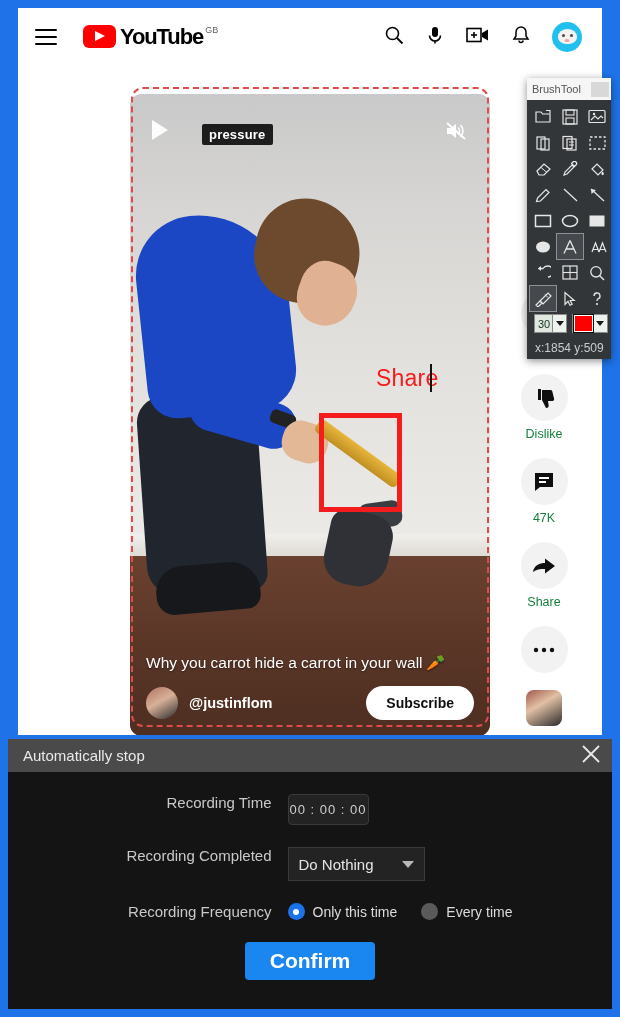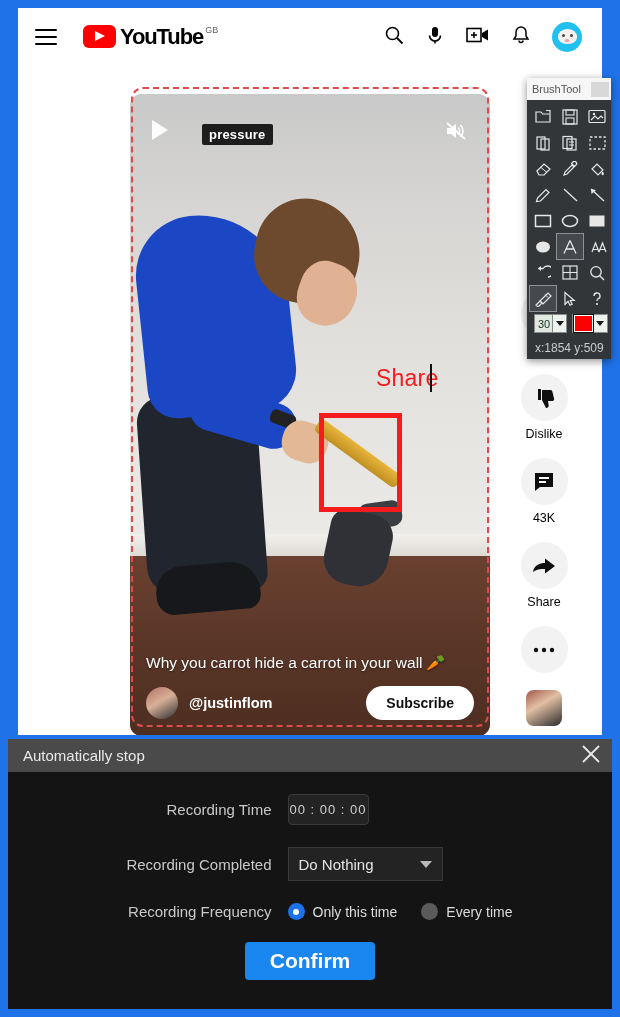--- a/index.html
+++ b/index.html
@@ -253,21 +253,21 @@
     width: 60px;
     display: flex; flex-direction: column; align-items: center;
   }
   .rail-item { margin-bottom: 17px; display: flex; flex-direction: column; align-items: center; cursor: pointer; }
   .rail-circle {
     width: 47px; height: 47px; border-radius: 50%;
     background: #f2f2f2;
     display: flex; align-items: center; justify-content: center;
   }
   .rail-label {
-    font-size: 12.5px; color: #000000; margin-top: 6px;
+    font-size: 12.5px; color: #15803d; margin-top: 6px;
     font-family: "Liberation Sans", sans-serif;
   }
   .rail-thumb {
     width: 36px; height: 36px; border-radius: 8px;
     background: linear-gradient(150deg,#a0564a 0%, #e2c0a4 40%, #2a2a2c 100%);
     cursor: pointer;
   }
 
   
   .brush {
@@ -347,38 +347,38 @@
   }
   .dlg-bar {
     height: 33px; background: #4a4a4a;
     display: flex; align-items: center;
     padding: 0 10px 0 15px;
   }
   .dlg-title { color: #e9e9e9; font-size: 15px; }
   .dlg-close { margin-left: auto; cursor: pointer; }
   .dlg-body { padding: 22px 0 0 0; }
   .frow {
-    display: flex; align-items: center; justify-content: center;
+    display: flex; justify-content: center;
     margin-bottom: 22px;
   }
   .flabel {
     color: #c9c9c9; font-size: 15px;
     width: 205px; text-align: right; padding-right: 16px;
     white-space: nowrap;
   }
   .fctl { width: 250px; display: flex; align-items: center; }
   .time-input {
     background: #232323; border: 1px solid #3a3a3a; border-radius: 4px;
     color: #cfcfcf; font-size: 13px;
     padding: 7px 1px; letter-spacing: 1px; cursor: text;
     font-family: "Liberation Sans", sans-serif;
   }
   .select {
     background: #232323; border: 1px solid #3a3a3a;
-    width: 155px; height: 34px;
+    width: 137px; height: 34px;
     display: flex; align-items: center;
     padding: 0 10px; cursor: pointer;
   }
   .select-val { color: #e4e4e4; font-size: 15px; }
   .select-arrow {
     margin-left: auto;
     width: 0; height: 0;
     border-left: 6px solid transparent; border-right: 6px solid transparent;
     border-top: 7px solid #b9b9b9;
   }
@@ -527,21 +527,21 @@
       </div>
 
       <div class="rail-item">
         <div class="rail-circle">
           <svg width="24" height="24" viewBox="0 0 24 24">
             <path d="M3 3h18v14H8l-5 4z" fill="#0f0f0f"></path>
             <line x1="7" y1="8" x2="17" y2="8" stroke="#fff" stroke-width="2"></line>
             <line x1="7" y1="12" x2="14" y2="12" stroke="#fff" stroke-width="2"></line>
           </svg>
         </div>
-        <div class="rail-label">43K</div>
+        <div class="rail-label">47K</div>
       </div>
 
       <div class="rail-item">
         <div class="rail-circle">
           <svg width="26" height="24" viewBox="0 0 26 24">
             <path d="M2 18c1-7 7-9 12-9V4.5L24 12l-10 7.5V15c-5 0-9 .5-12 3z" fill="#0f0f0f"></path>
           </svg>
         </div>
         <div class="rail-label">Share</div>
       </div>

